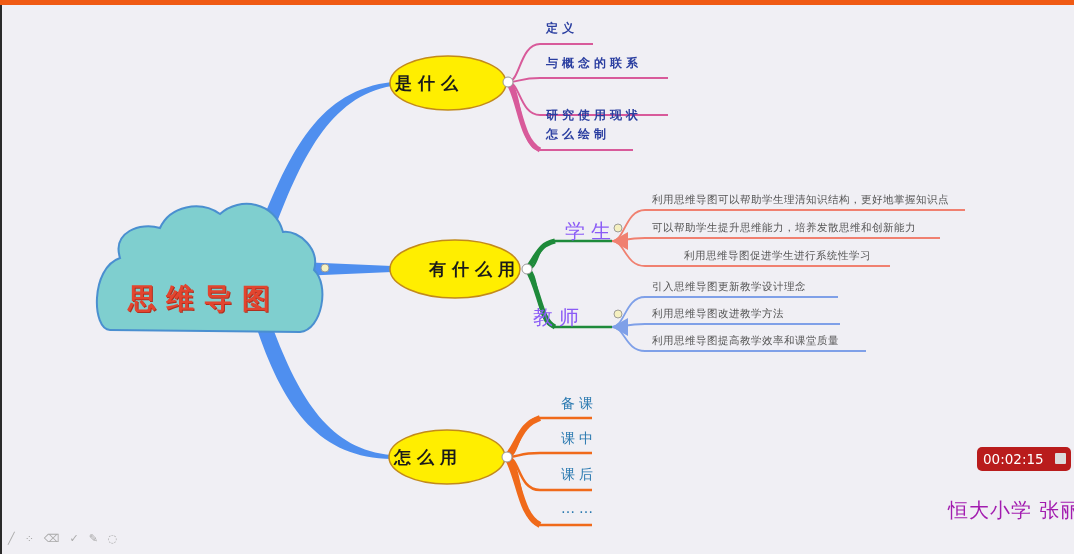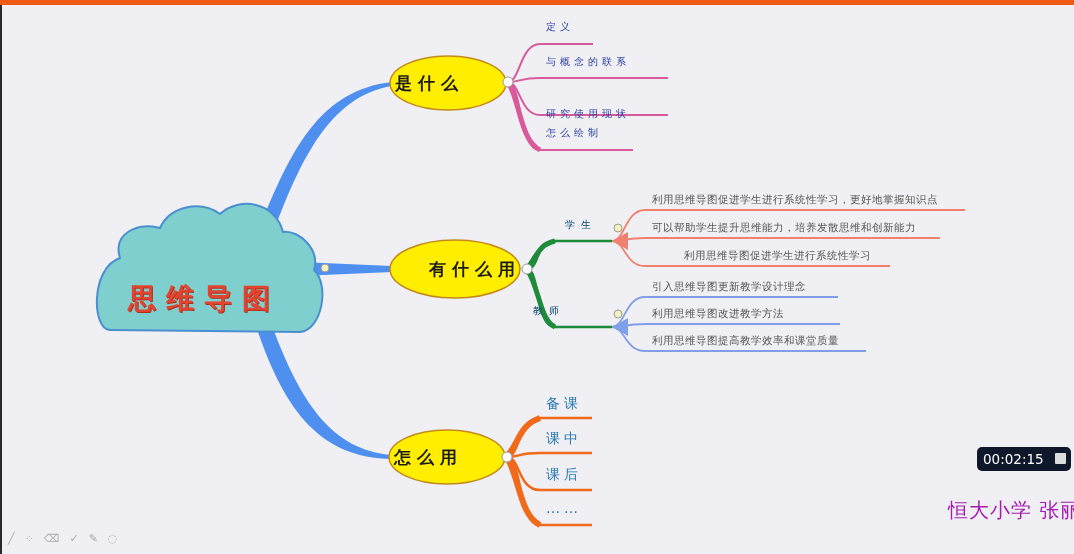--- a/index.html
+++ b/index.html
@@ -7,25 +7,25 @@
     width: 1074px; height: 554px; overflow: hidden; position: relative;
     background: #f0eff4;
     font-family: "DejaVu Sans", sans-serif;
   }
   .topbar { position: absolute; left: 0; top: 0; width: 1074px; height: 5px; background: #f05a14; }
   .leftedge { position: absolute; left: 0; top: 5px; width: 2px; height: 549px; background: #2a2a2a; }
   svg.map { position: absolute; left: 0; top: 0; }
   .lbl { position: absolute; white-space: nowrap; }
   .root-title { position: absolute; left: 128px; top: 280px; font-size: 28px; font-weight: bold; color: #e2452f; letter-spacing: 10px; font-family: "DejaVu Serif", serif; text-shadow: 1px 1px 0 #b03020; }
   .node-title { position: absolute; font-size: 17px; font-weight: bold; color: #1a1a1a; letter-spacing: 6px; text-align: left; }
-  .leaf-blue { font-size: 10px; color: #2a3ea0; letter-spacing: 4px; }
-  .leaf-teal { font-size: 14px; color: #2a79b0; letter-spacing: 4px; }
-  .leaf-sub { font-size: 10px; color: #0c4a6e; letter-spacing: 6px; }
+  .leaf-blue { font-size: 12px; color: #2a3ea0; letter-spacing: 4px; font-weight: bold; }
+  .leaf-teal { font-size: 14px; color: #2a79b0; letter-spacing: 4px; margin-left: 15px; }
+  .leaf-sub { font-size: 20px; color: #8b5cf6; letter-spacing: 6px; }
   .leaf-small { font-size: 10.5px; color: #555; letter-spacing: 0.5px; }
-  .timer { position: absolute; left: 977px; top: 447px; width: 94px; height: 24px; background: #0f172a; border-radius: 5px; color: #fff; font-size: 13.5px; line-height: 24px; padding-left: 6px; box-sizing: border-box; }
+  .timer { position: absolute; left: 977px; top: 447px; width: 94px; height: 24px; background: #b91c1c; border-radius: 5px; color: #fff; font-size: 13.5px; line-height: 24px; padding-left: 6px; box-sizing: border-box; }
   .timer .stop { position: absolute; right: 5px; top: 6px; width: 11px; height: 11px; background: #dcdcdc; border-radius: 1px; }
   .watermark { position: absolute; left: 948px; top: 497px; font-size: 20px; color: #a21caf; letter-spacing: 1px; white-space: nowrap; }
   .toolbar { position: absolute; left: 8px; top: 532px; display: flex; gap: 10px; color: #aaa; font-size: 11px; }
   .toolbar span { cursor: pointer; }
 </style>
 </head>
 <body>
 
 <div class="topbar"></div>
 <div class="leftedge"></div>
@@ -93,21 +93,21 @@
 <div class="node-title" style="left:394px; top:446px; width:106px;">怎么用</div>
 
 <div class="lbl leaf-blue" style="left:546px; top:20px;">定义</div>
 <div class="lbl leaf-blue" style="left:546px; top:55px;">与概念的联系</div>
 <div class="lbl leaf-blue" style="left:546px; top:107px;">研究使用现状</div>
 <div class="lbl leaf-blue" style="left:546px; top:126px;text-align:right;">怎么绘制</div>
 
 <div class="lbl leaf-sub" style="left:565px; top:218px;">学生</div>
 <div class="lbl leaf-sub" style="left:533px; top:304px;">教师</div>
 
-<div class="lbl leaf-small" style="left:652px; top:193px;">利用思维导图促进学生进行系统性学习，更好地掌握知识点</div>
+<div class="lbl leaf-small" style="left:652px; top:193px;">利用思维导图可以帮助学生理清知识结构，更好地掌握知识点</div>
 <div class="lbl leaf-small" style="left:652px; top:221px;">可以帮助学生提升思维能力，培养发散思维和创新能力</div>
 <div class="lbl leaf-small" style="left:652px; top:249px;margin-left:32px;">利用思维导图促进学生进行系统性学习</div>
 
 <div class="lbl leaf-small" style="left:652px; top:280px;">引入思维导图更新教学设计理念</div>
 <div class="lbl leaf-small" style="left:652px; top:307px;">利用思维导图改进教学方法</div>
 <div class="lbl leaf-small" style="left:652px; top:334px;">利用思维导图提高教学效率和课堂质量</div>
 
 <div class="lbl leaf-teal" style="left:546px; top:395px;">备课</div>
 <div class="lbl leaf-teal" style="left:546px; top:430px;">课中</div>
 <div class="lbl leaf-teal" style="left:546px; top:466px;">课后</div>

